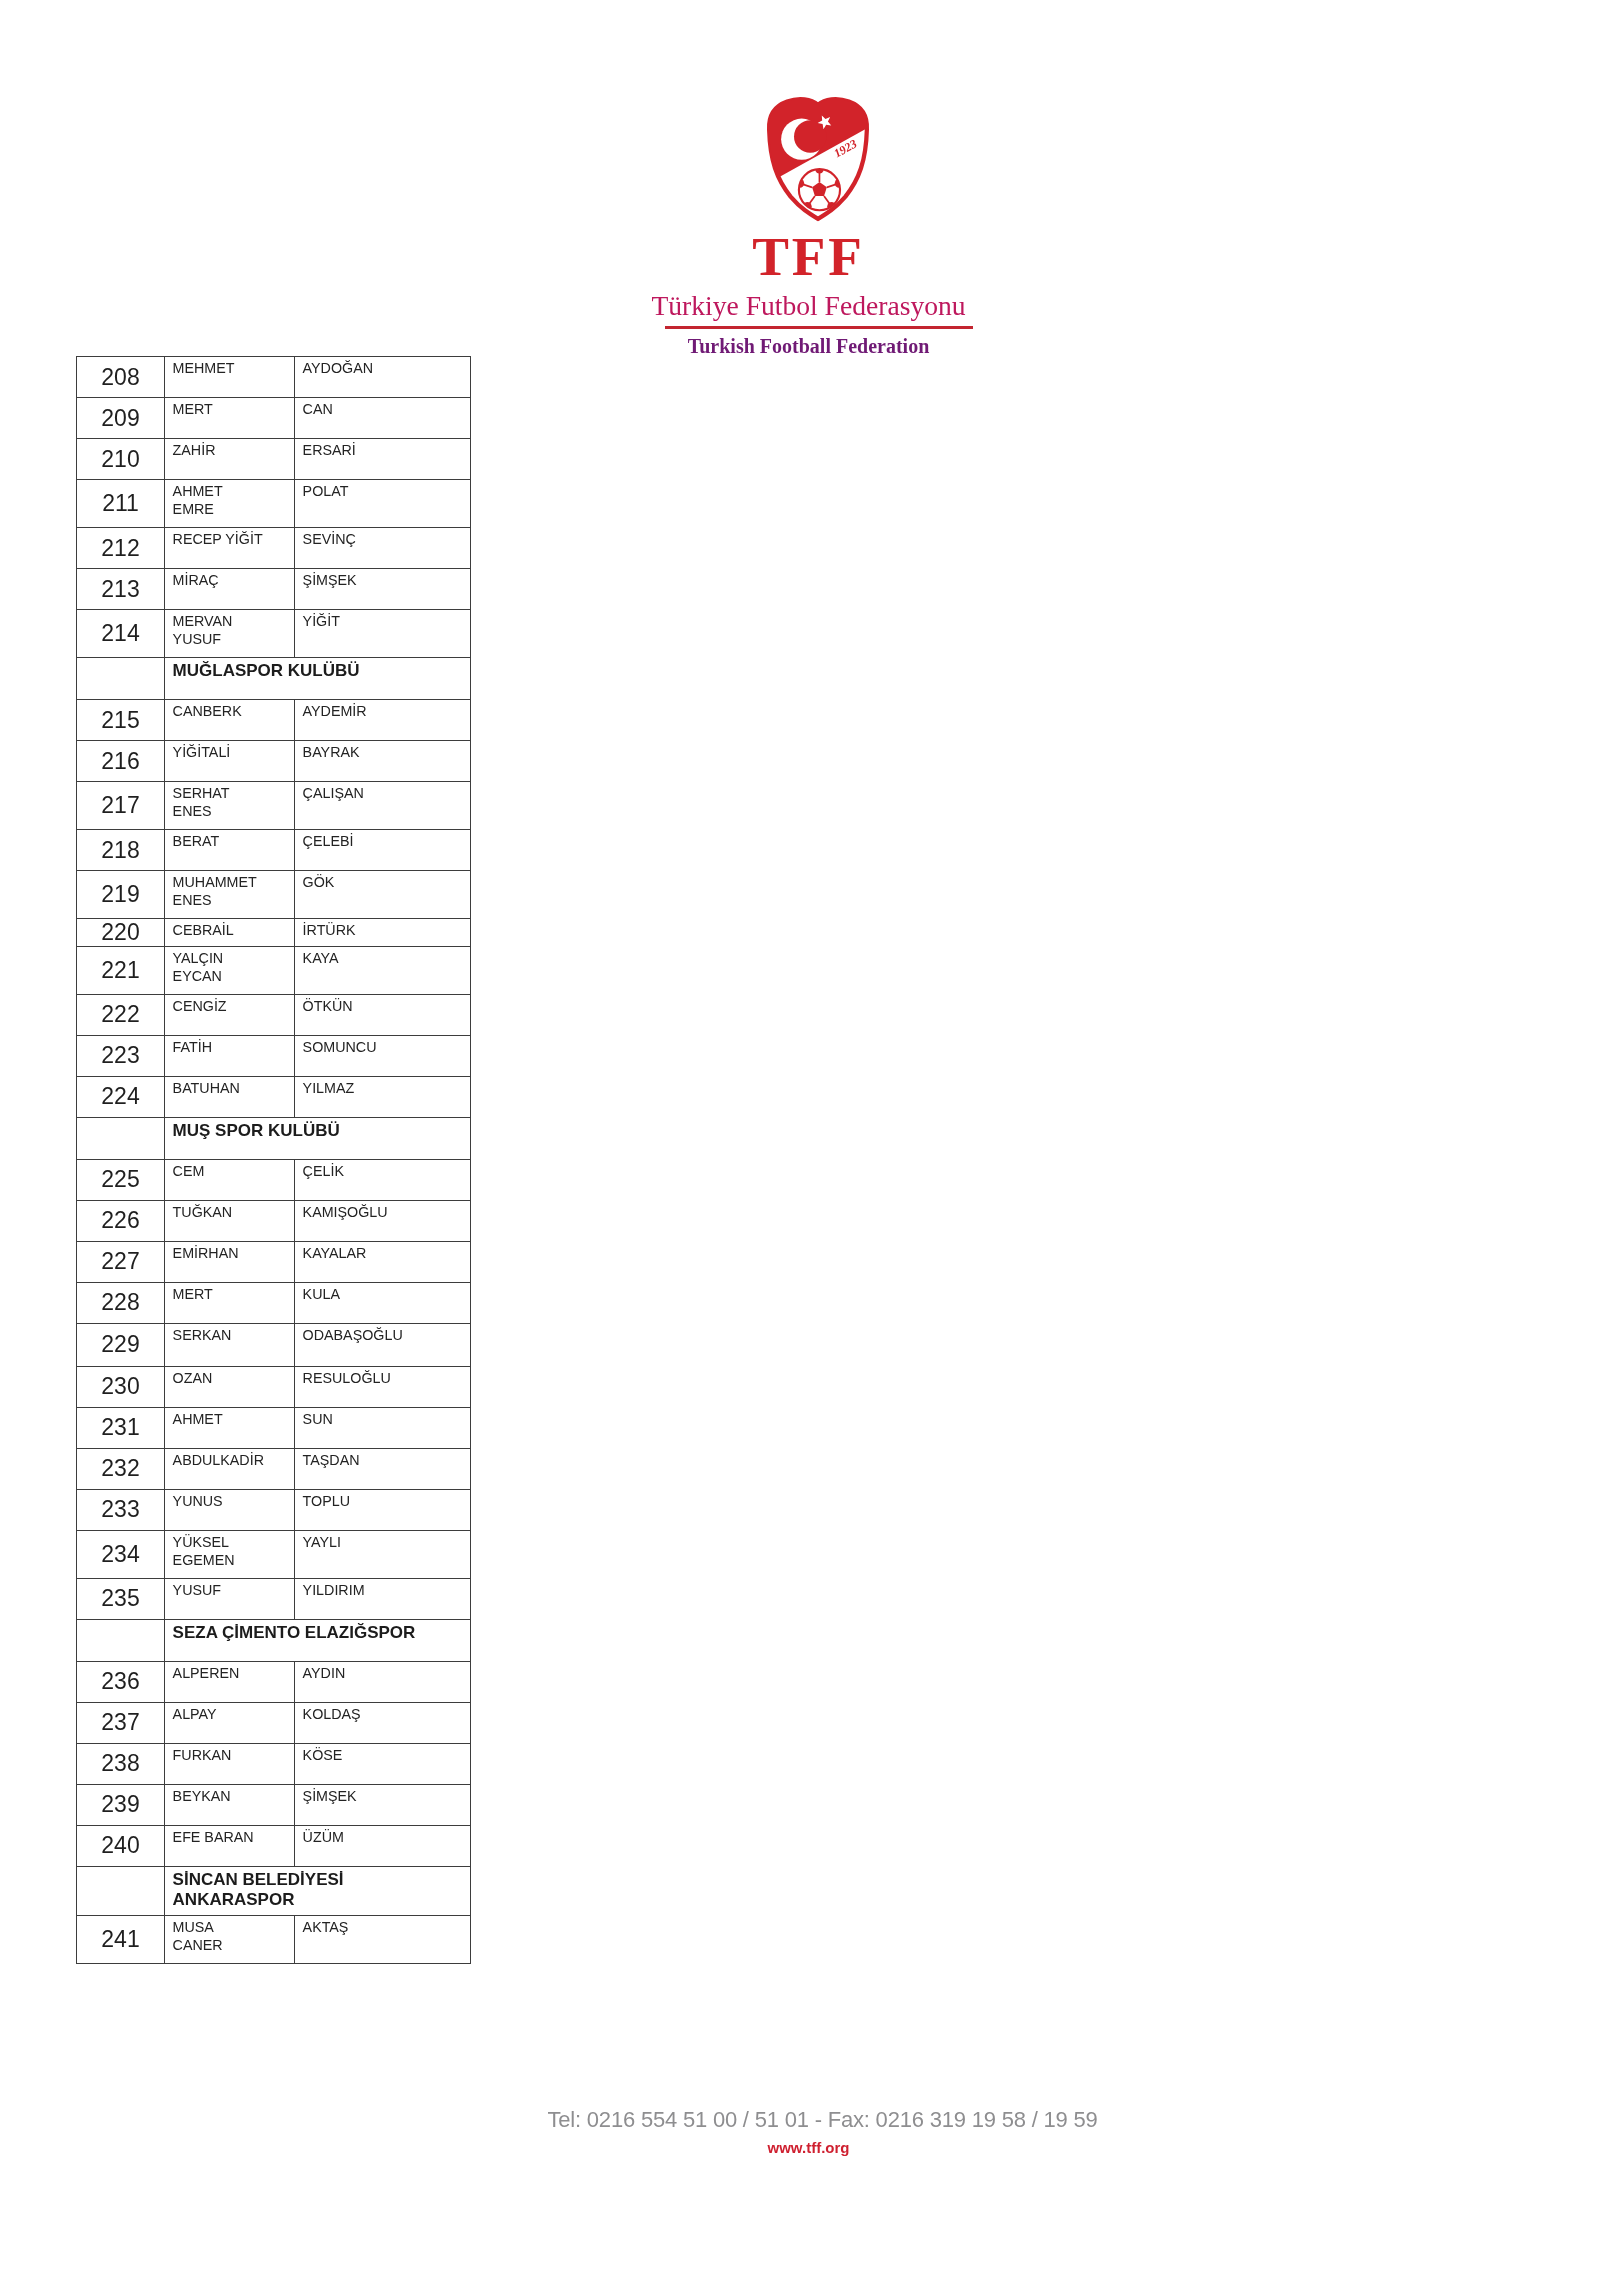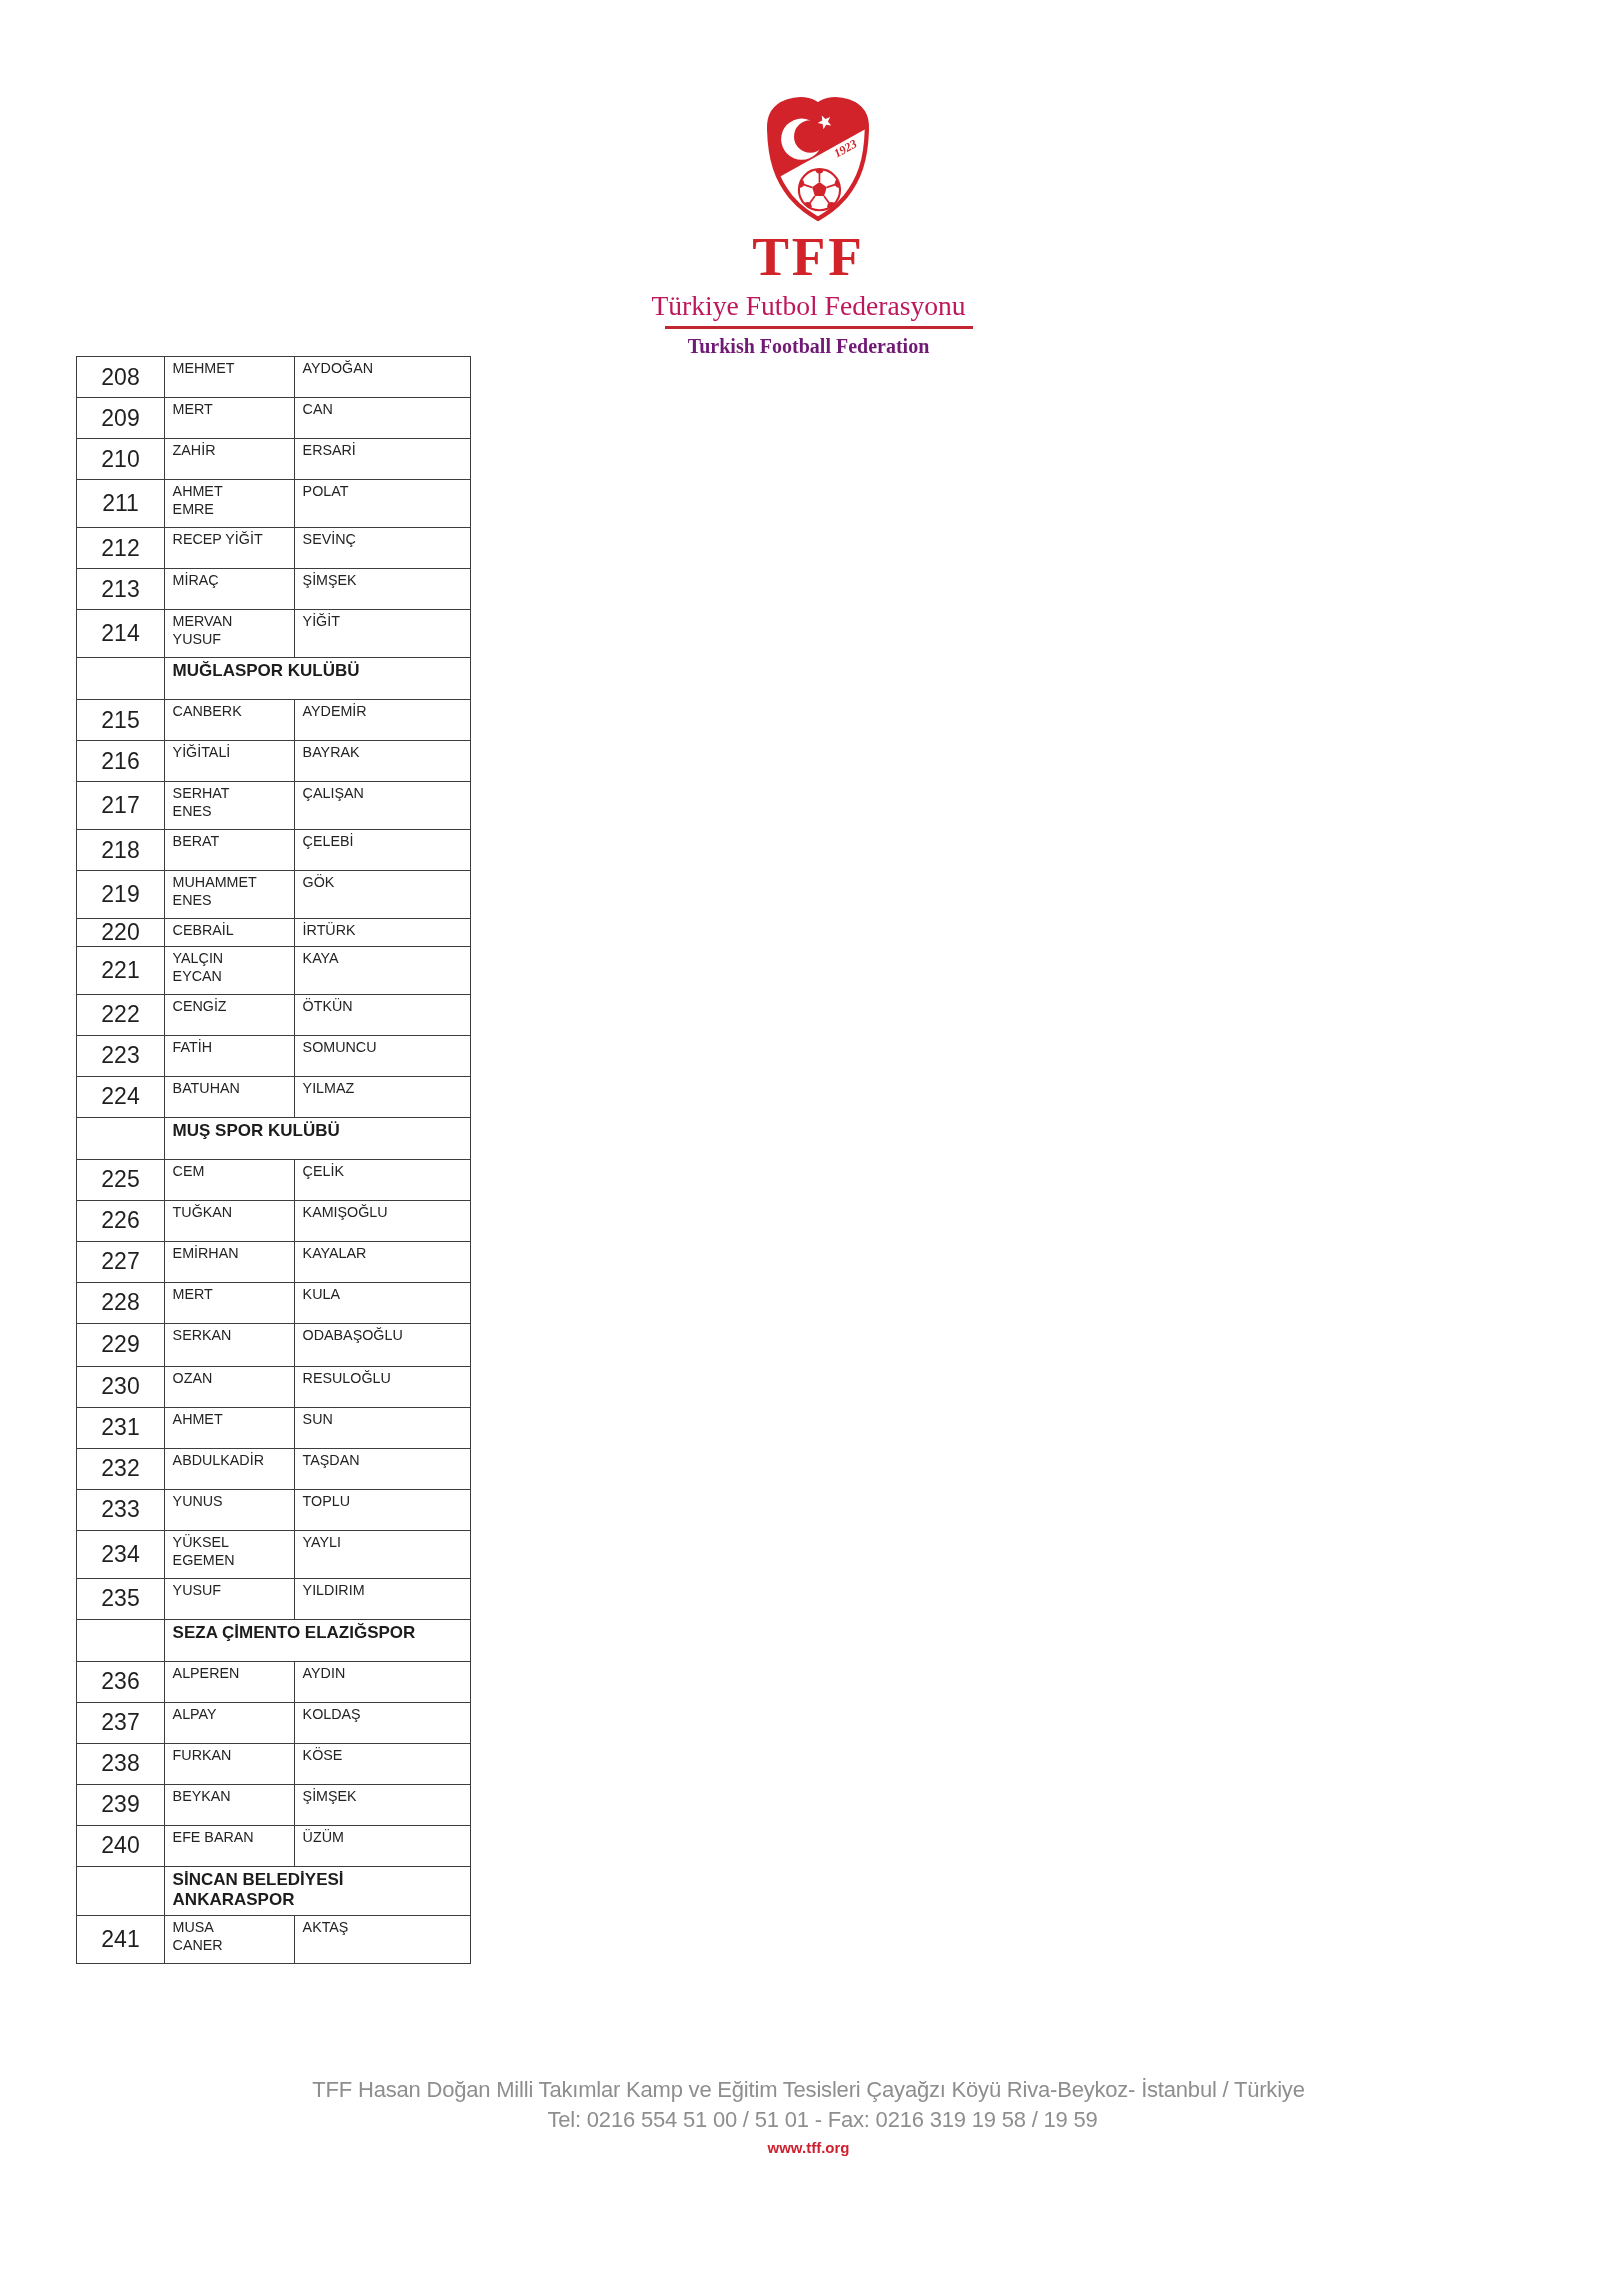--- a/index.html
+++ b/index.html
@@ -371,18 +371,17 @@
         </tr>
         <tr style="height: 48px;">
           <td class="num-cell">241</td>
           <td class="name-cell">MUSA
 CANER</td>
           <td class="name-cell">AKTAŞ</td>
         </tr>
       </tbody>
   </table>
 
-  <div class="footer-line footer-address">TFF Hasan Doğan Milli Takımlar Kamp ve Eğitim Tesisleri Çayağzı Köyü Riva-Beykoz- İstanbul / Türkiye</div>
   <div class="footer-line footer-phone">Tel: 0216 554 51 00 / 51 01 - Fax: 0216 319 19 58 / 19 59</div>
   <div class="footer-site">www.tff.org</div>
 
 </div>
 
 
 </body></html>

